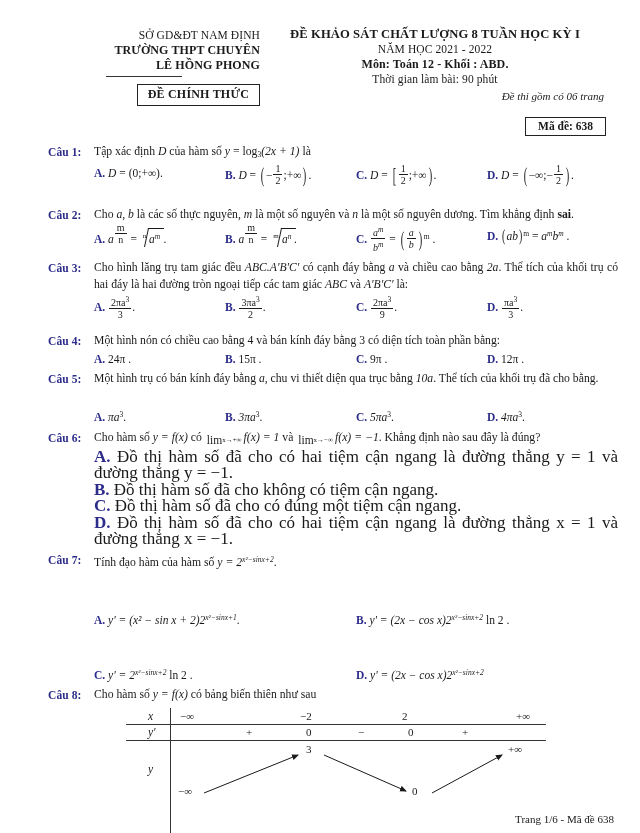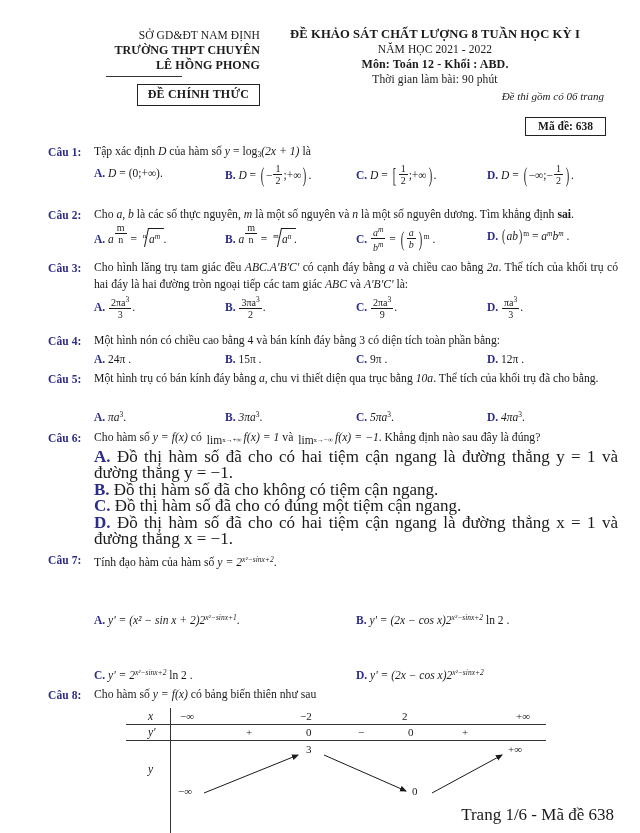--- a/index.html
+++ b/index.html
@@ -70,21 +70,21 @@
   .vtable{margin:4px 0 0 78px;width:420px;position:relative;font-size:11px;}
   .vline{border-top:1px solid #333;}
   .vcell-label{font-style:italic;font-size:11.5px;}
   .vt-grid{position:relative;height:100%;}
   .vsep{position:absolute;left:44px;top:0;bottom:0;width:1px;background:#333;}
   .rowx{display:flex;align-items:center;height:16px;position:relative;}
   .rowy1{display:flex;align-items:center;height:15px;position:relative;}
   .rowy2{position:relative;height:60px;}
   .abs{position:absolute;}
   .arrow-svg{position:absolute;left:0;top:0;}
-  .footer{position:absolute;right:26px;bottom:8px;font-size:17px;}
+  .footer{position:absolute;right:26px;bottom:8px;font-size:11px;}
 </style>
 </head>
 <body>
 
 <div class="page">
 
   <div class="header">
     <div class="hdr-left">
       <div class="h-line">SỞ GD&amp;ĐT NAM ĐỊNH</div>
       <div class="h-line bold">TRƯỜNG THPT CHUYÊN</div>

